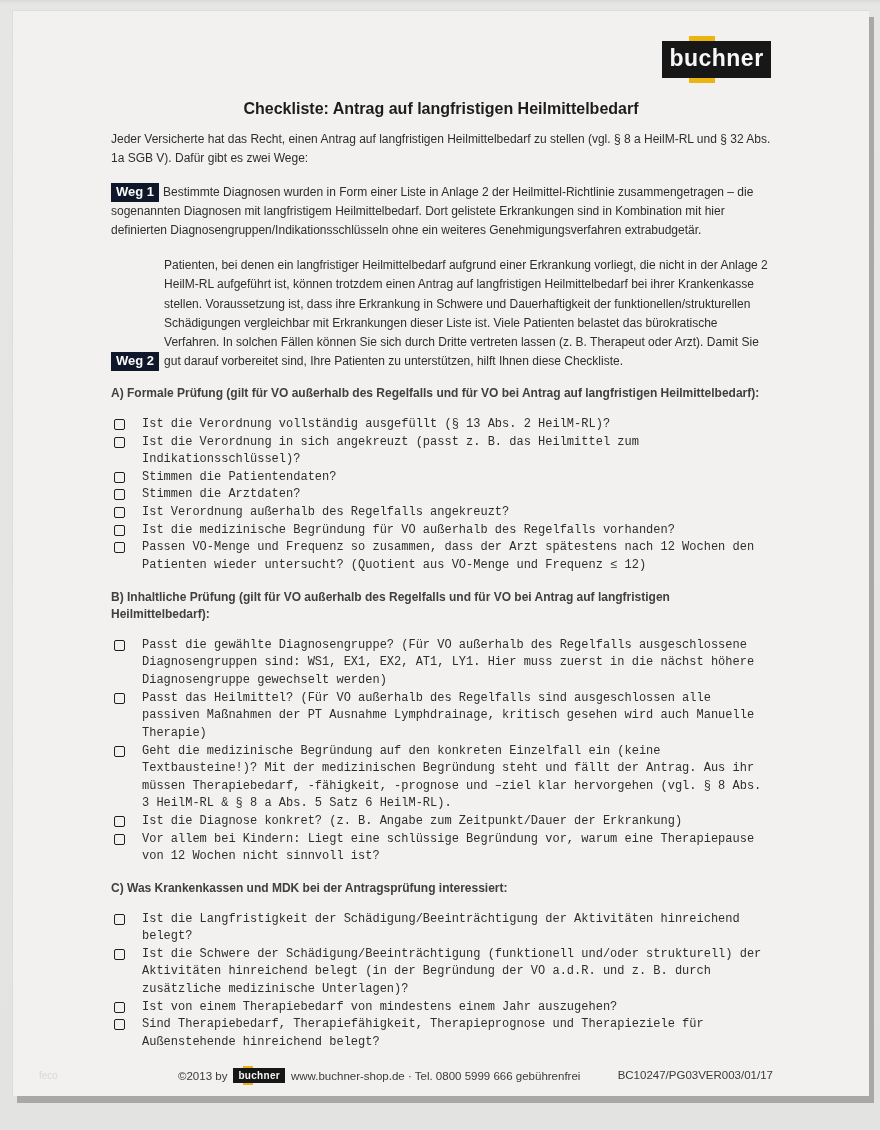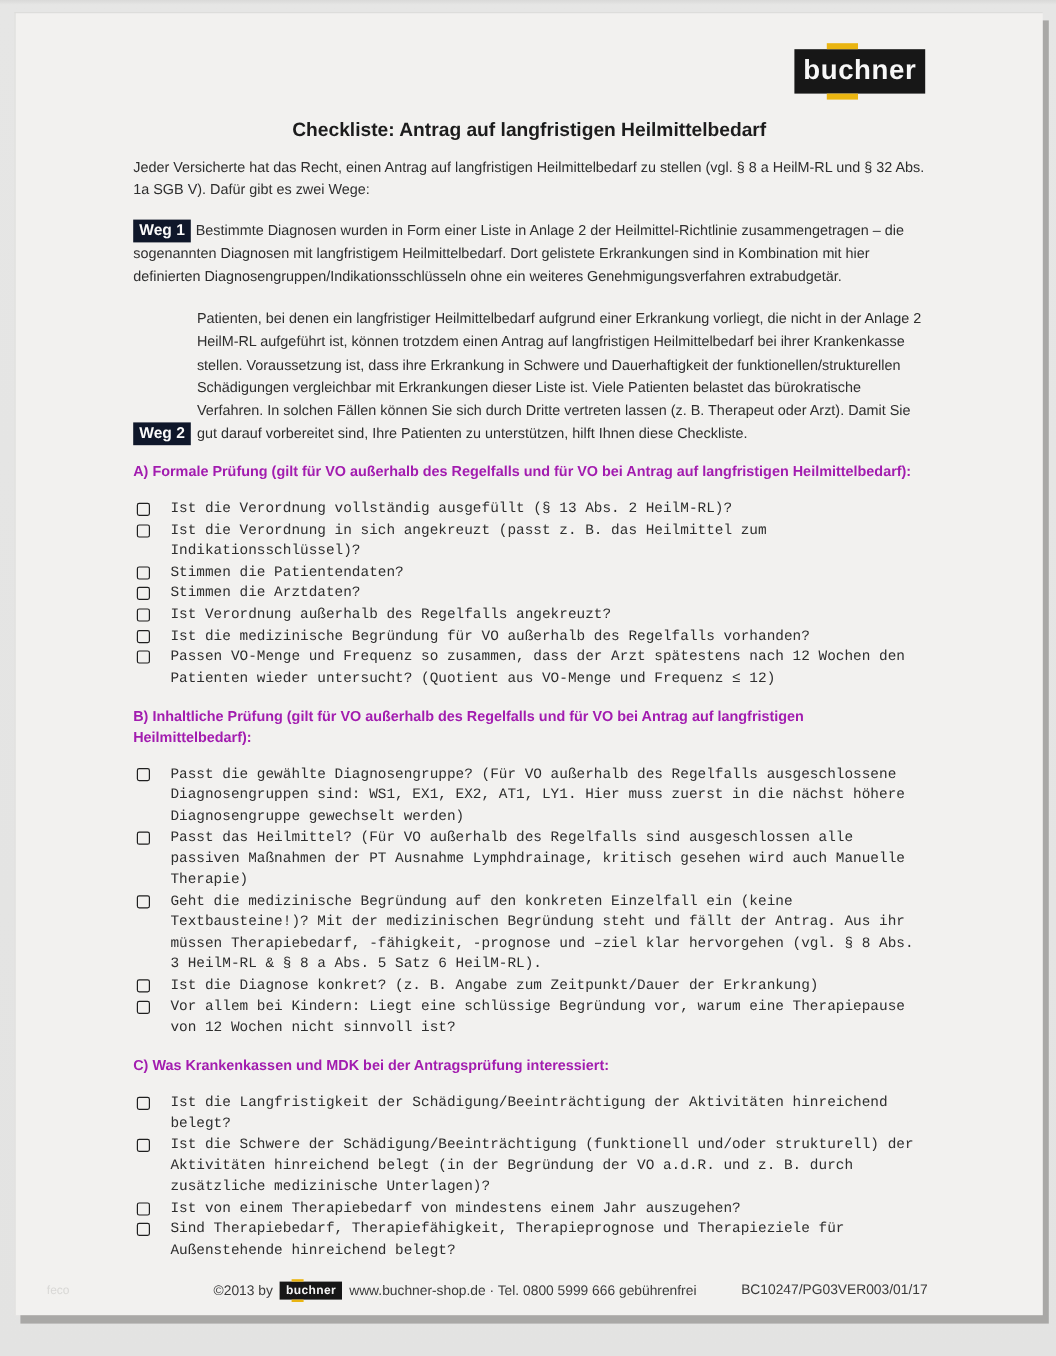--- a/index.html
+++ b/index.html
@@ -99,21 +99,21 @@
   .weg2 {
     display: flex;
     align-items: flex-end;
     margin: 0 0 14px 0;
   }
   .weg2 .weg-label { margin-right: 5px; flex: 0 0 auto; }
   .weg2 .weg-text { flex: 1; }
   
   .section-heading {
     font-weight: bold;
-    color: #a21caf;
+    color: #404040;
     line-height: 1.47;
     margin: 0 0 13px 0;
   }
   .check-list {
     margin: 0 0 14px 0;
   }
   .check-item {
     display: flex;
     align-items: flex-start;
     line-height: 1.47;

